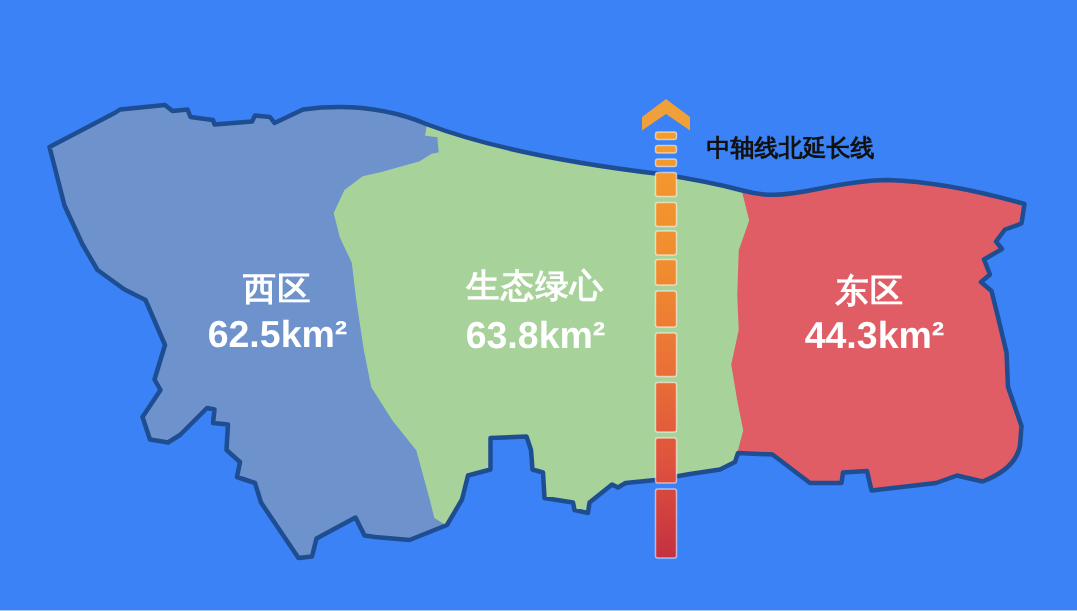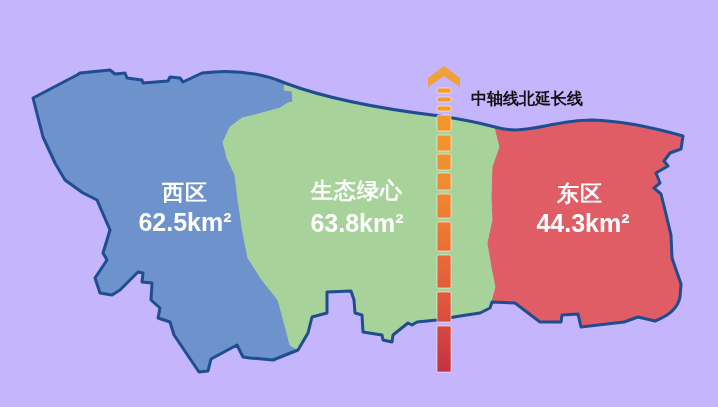--- a/index.html
+++ b/index.html
@@ -1,19 +1,19 @@
 <!DOCTYPE html>
 <html><head>
 <meta charset="utf-8">
 <style>
   html,body{margin:0;padding:0;background:#fff;}
   .canvas{
     position:relative;
     width:718px;height:407px;
-    background:#c4b5fd;
+    background:#3b82f6;
     overflow:hidden;
     font-family:"Liberation Sans","DejaVu Sans",sans-serif;
   }
   svg{display:block;}
   .region-name{
     font-size:22px;font-weight:bold;letter-spacing:1px;
     text-anchor:middle;
   }
   .region-area{
     font-size:25px;font-weight:bold;

